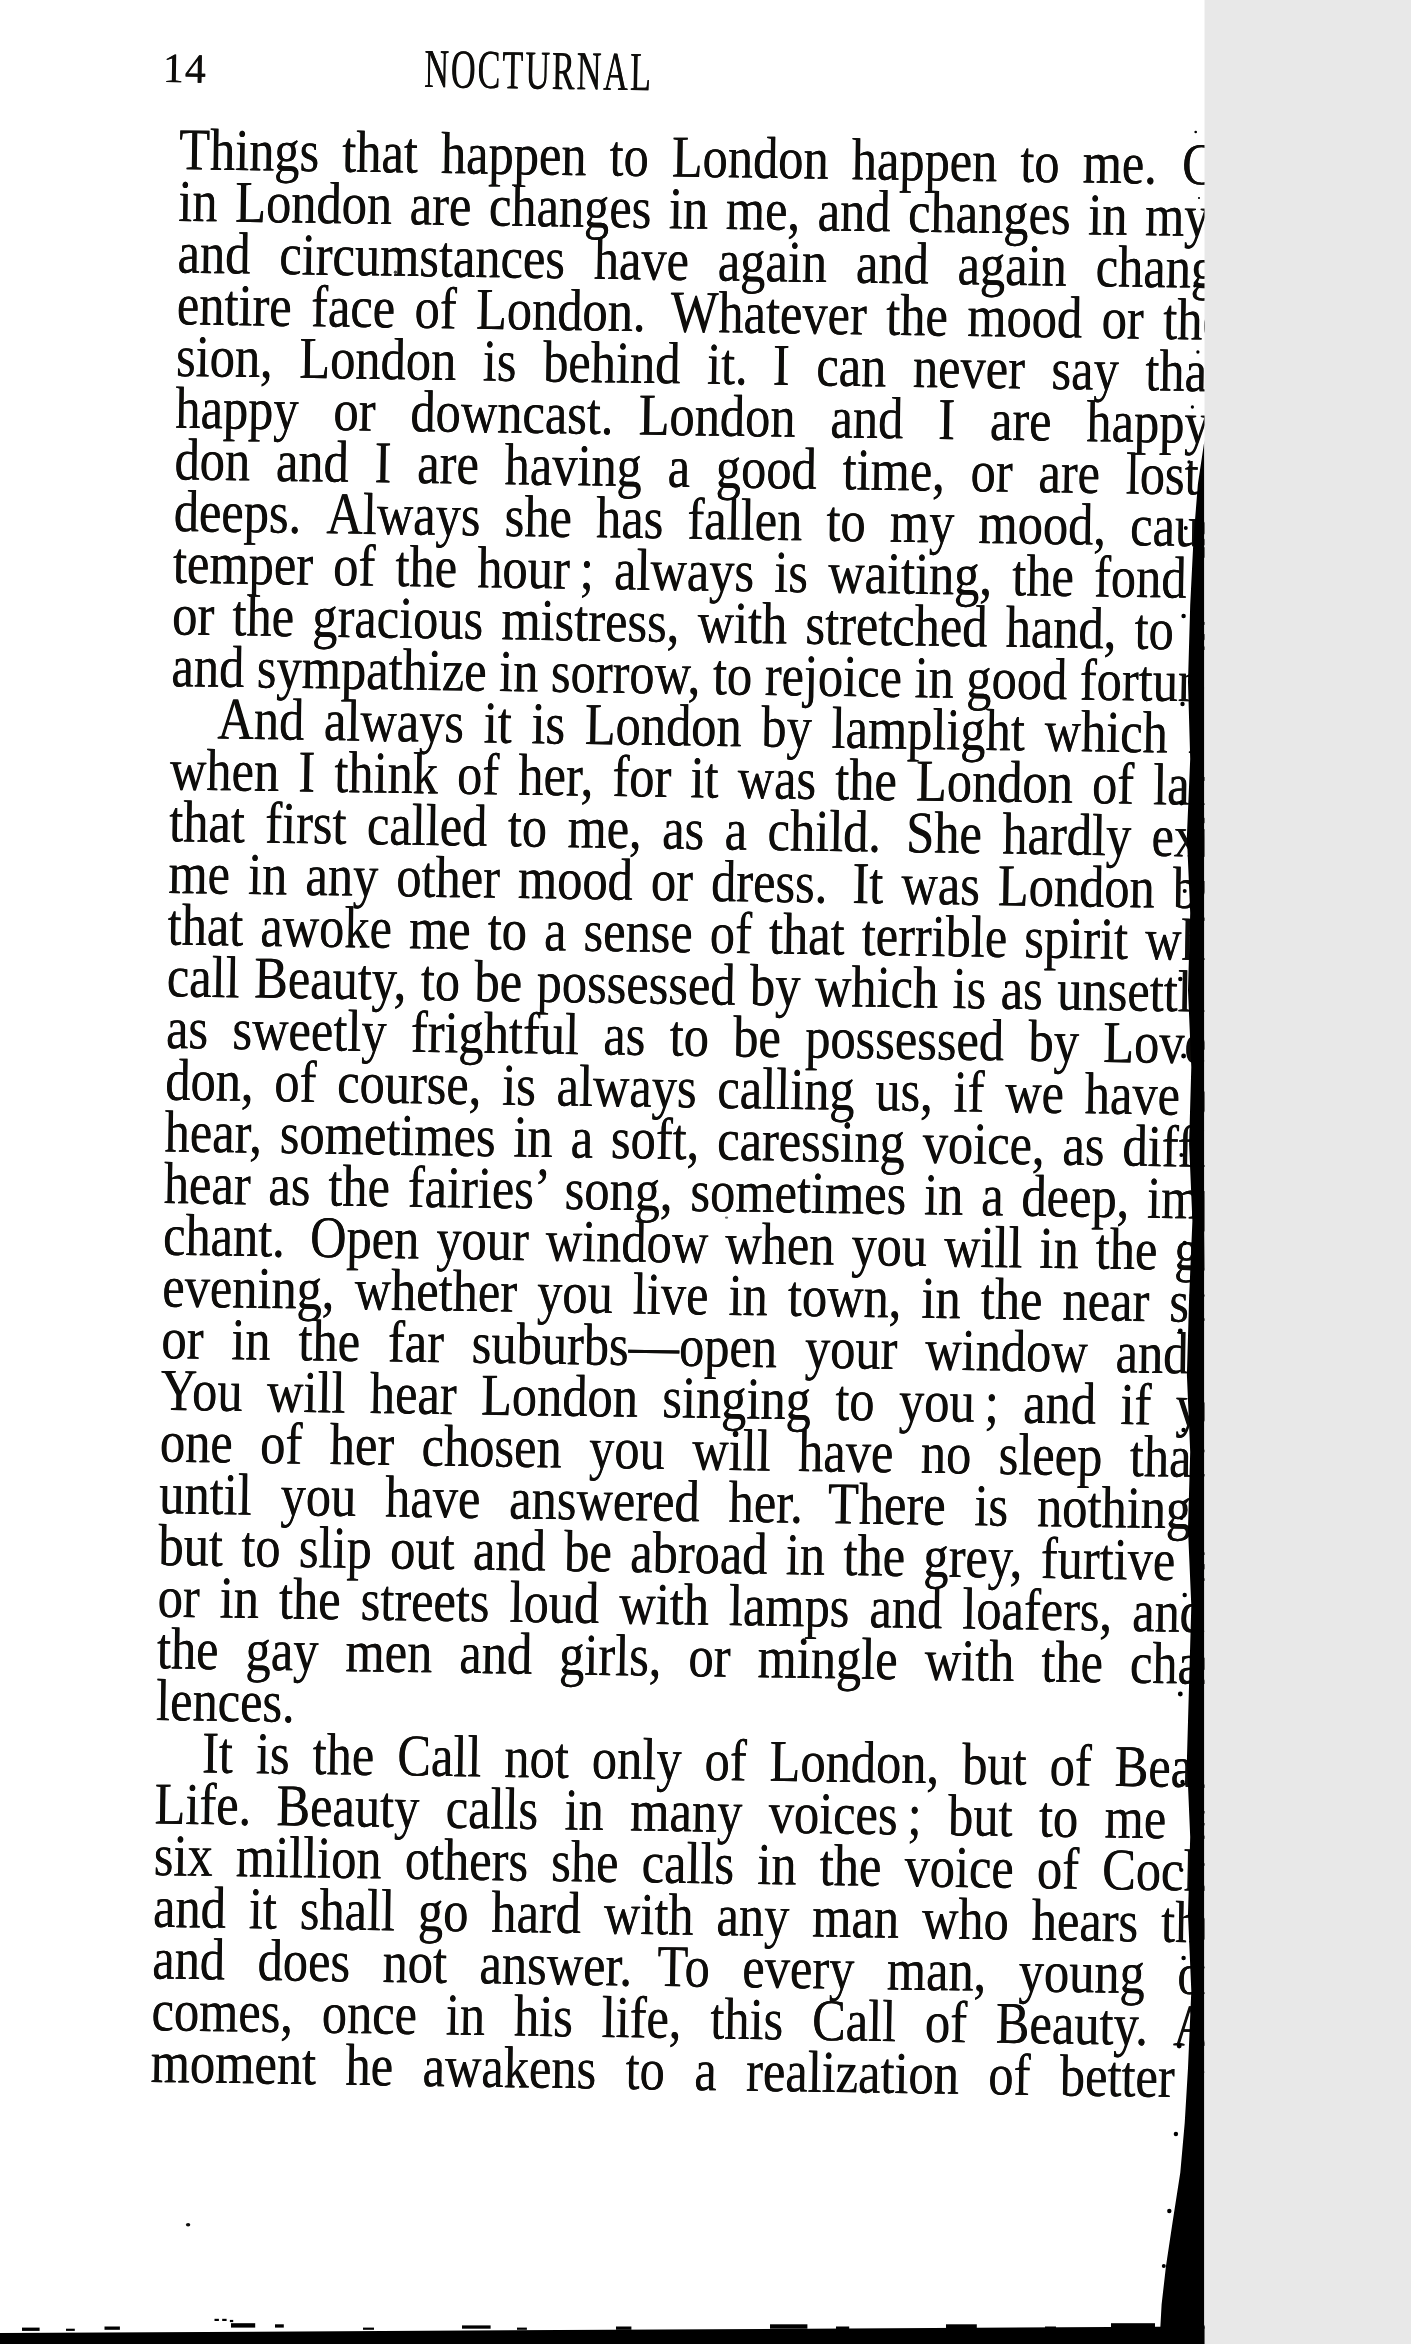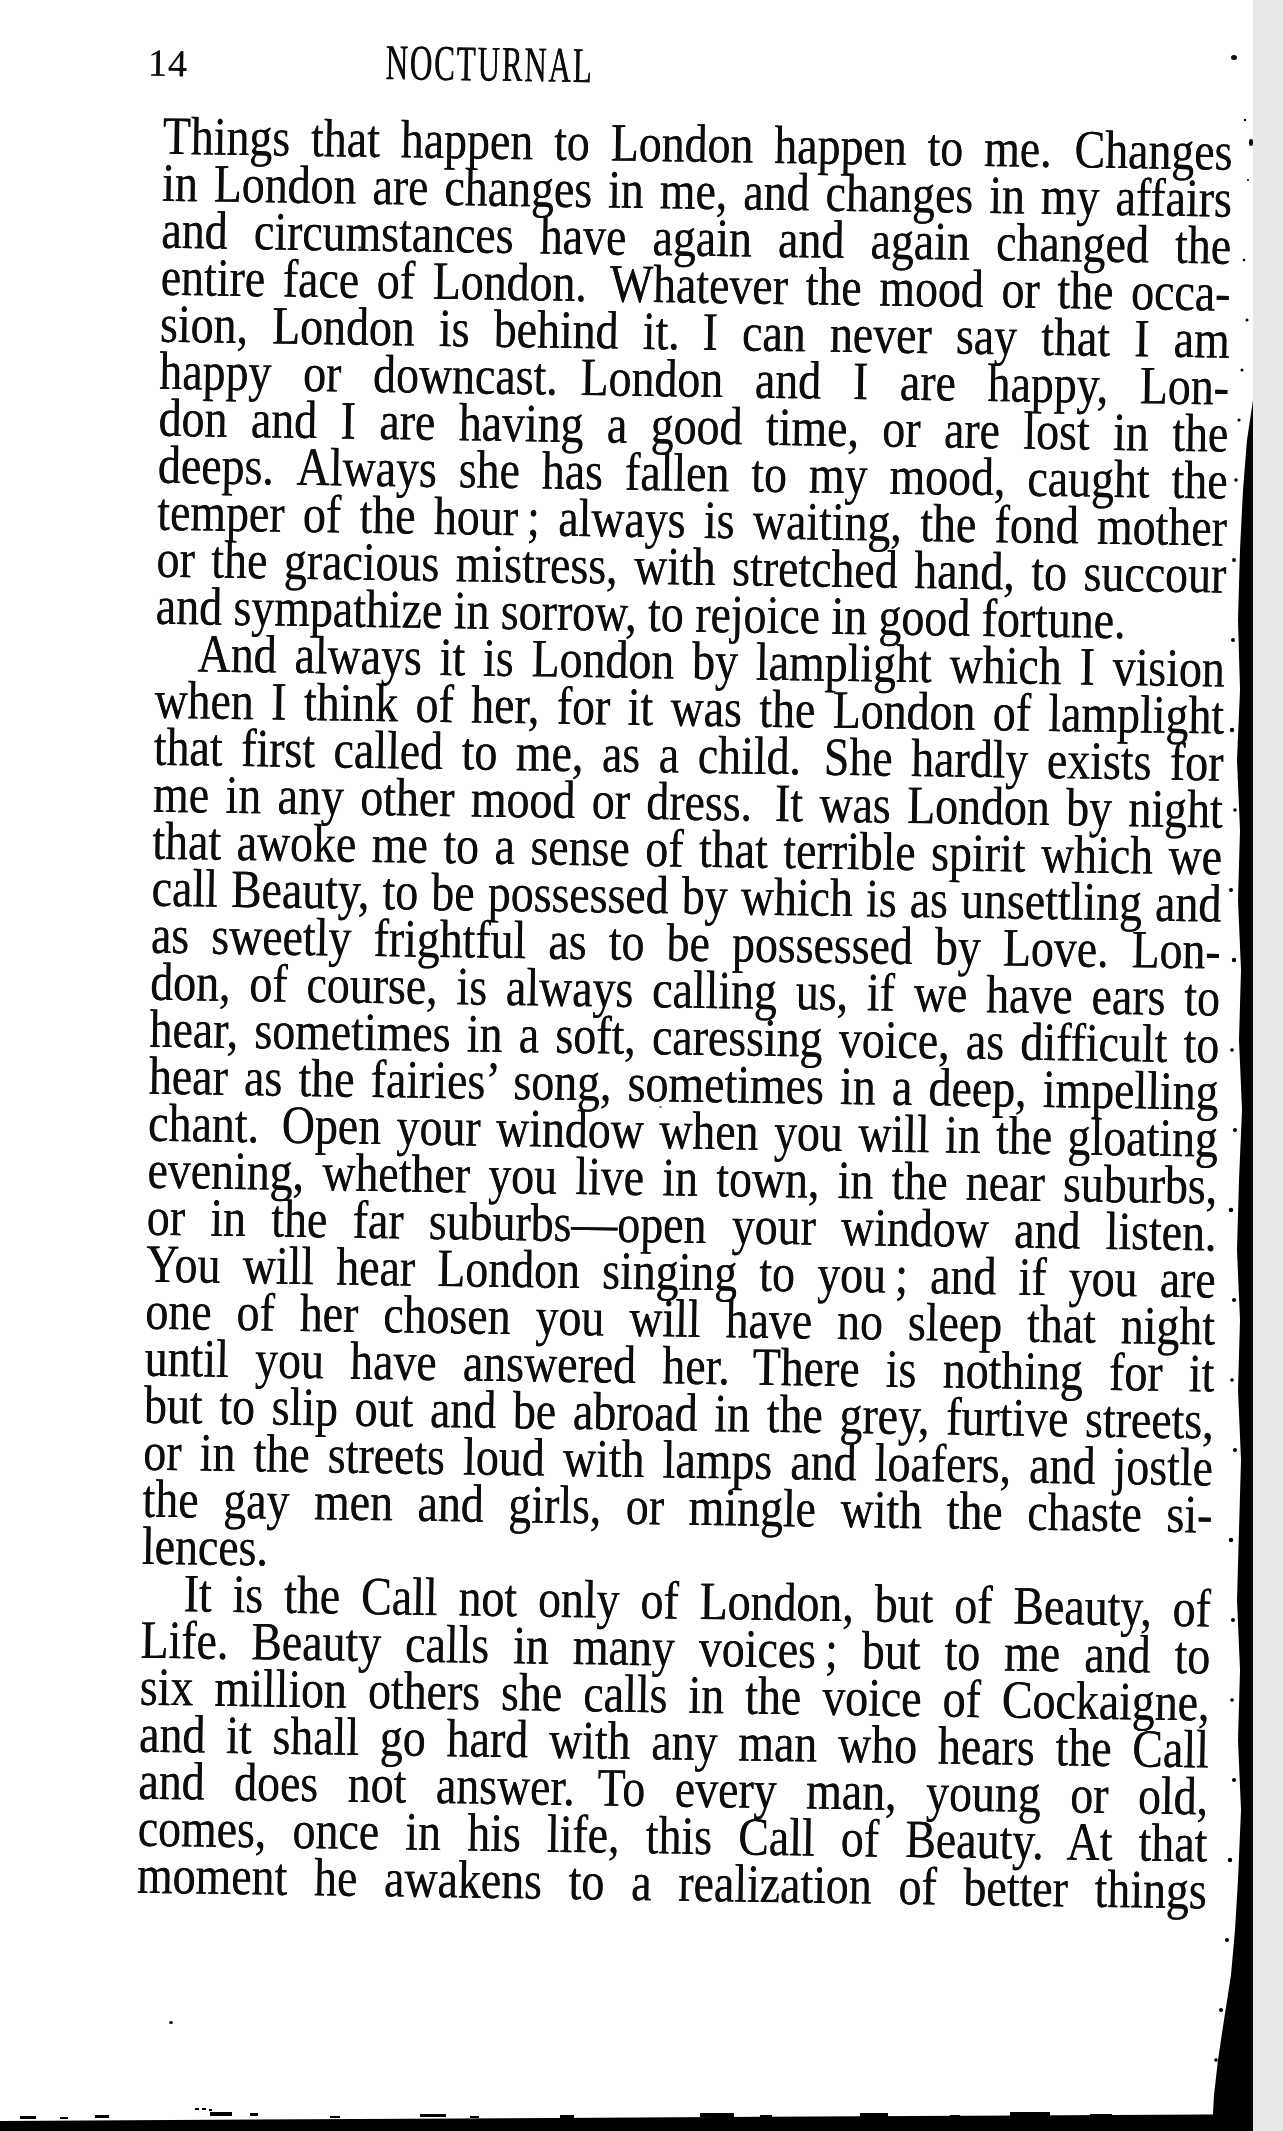--- a/index.html
+++ b/index.html
@@ -3,21 +3,21 @@
 <meta charset="utf-8">
 <style>
   :root{
     --paper:#ffffff;
     --ink:#0e0d0b;
     --scan-artifact:#000000;
   }
   html,body{margin:0;padding:0;background:#e8e8e8;}
   .page{
     position:relative;
-    width:1253px;height:2131px;
+    width:1095px;height:2131px;
     background:var(--paper);
     overflow:hidden;
     font-family:"Liberation Serif","DejaVu Serif",serif;
     color:var(--ink);
   }
   
   .rotated{
     position:absolute;inset:0;
     transform:rotate(0.85deg);
     transform-origin:640px 1000px;

